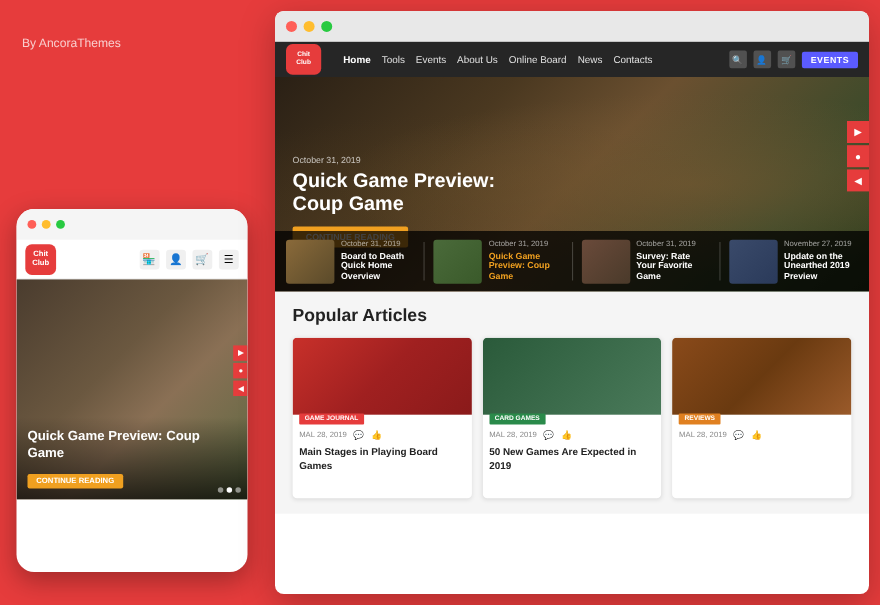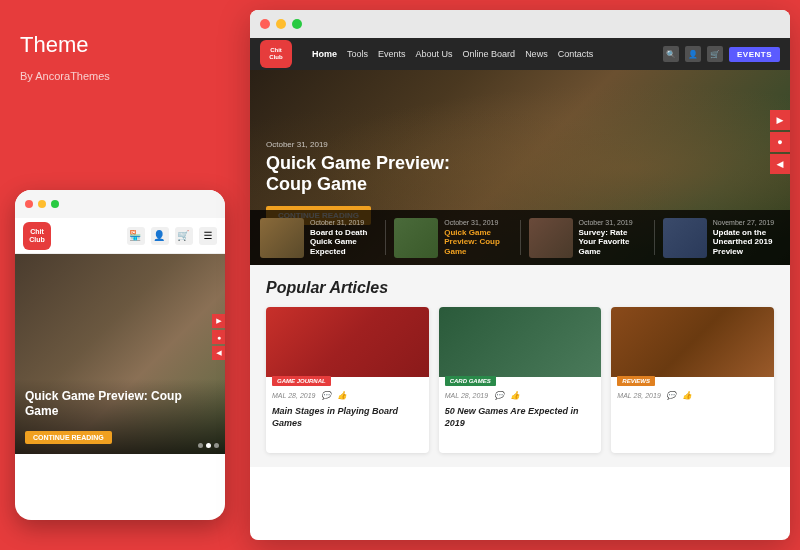--- a/index.html
+++ b/index.html
@@ -339,21 +339,20 @@
     .strip-divider {
       width: 1px;
       height: 35px;
       background: rgba(255,255,255,0.2);
     }
 
     
     .popular-section {
       background: #f5f5f5;
       padding: 14px 16px;
-      font-style: italic;
     }
     .popular-title {
       font-size: 16px;
       font-weight: 900;
       color: #222;
       margin-bottom: 10px;
     }
     .articles-grid {
       display: flex;
       gap: 10px;
@@ -405,21 +404,20 @@
       font-weight: 700;
       color: #222;
       padding: 3px 6px 24px;
       line-height: 1.3;
     }
   </style>
 </head>
 <body>
 
 <div class="left-panel">
-  <div class="subtitle">Theme</div>
   <div class="byline">By AncoraThemes</div>
 
   <div class="mobile-mockup">
     <div class="mobile-top-bar">
       <div class="mobile-dot red"></div>
       <div class="mobile-dot yellow"></div>
       <div class="mobile-dot green"></div>
     </div>
     <div class="mobile-nav">
       <div class="mobile-logo-box">
@@ -494,21 +492,21 @@
       <div class="hero-side-btn">▶</div>
       <div class="hero-side-btn">●</div>
       <div class="hero-side-btn">◀</div>
     </div>
 
     <div class="hero-strip">
       <div class="strip-item">
         <div class="strip-thumb t1"></div>
         <div class="strip-info">
           <div class="strip-date">October 31, 2019</div>
-          <div class="strip-title">Board to Death Quick Game Expected</div>
+          <div class="strip-title">Board to Death Quick Home Overview</div>
         </div>
       </div>
       <div class="strip-divider"></div>
       <div class="strip-item">
         <div class="strip-thumb t2"></div>
         <div class="strip-info">
           <div class="strip-date">October 31, 2019</div>
           <div class="strip-title highlight">Quick Game Preview: Coup Game</div>
         </div>
       </div>

